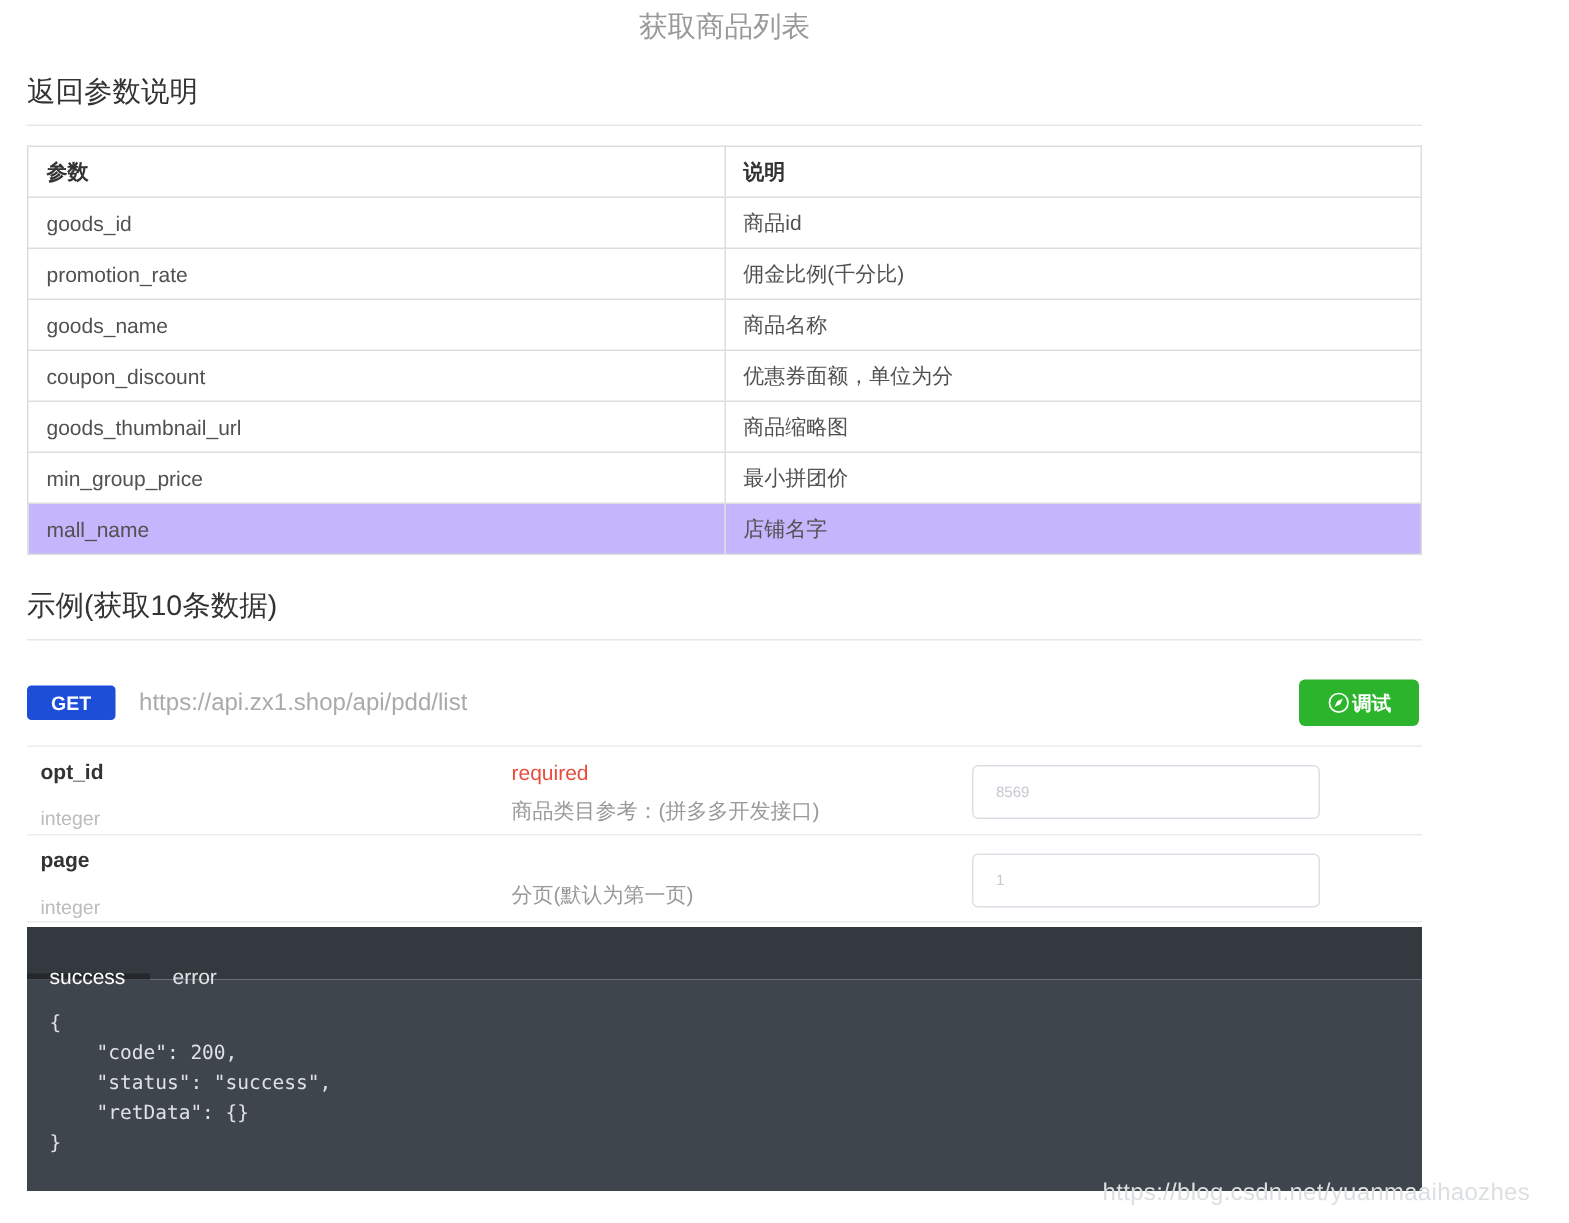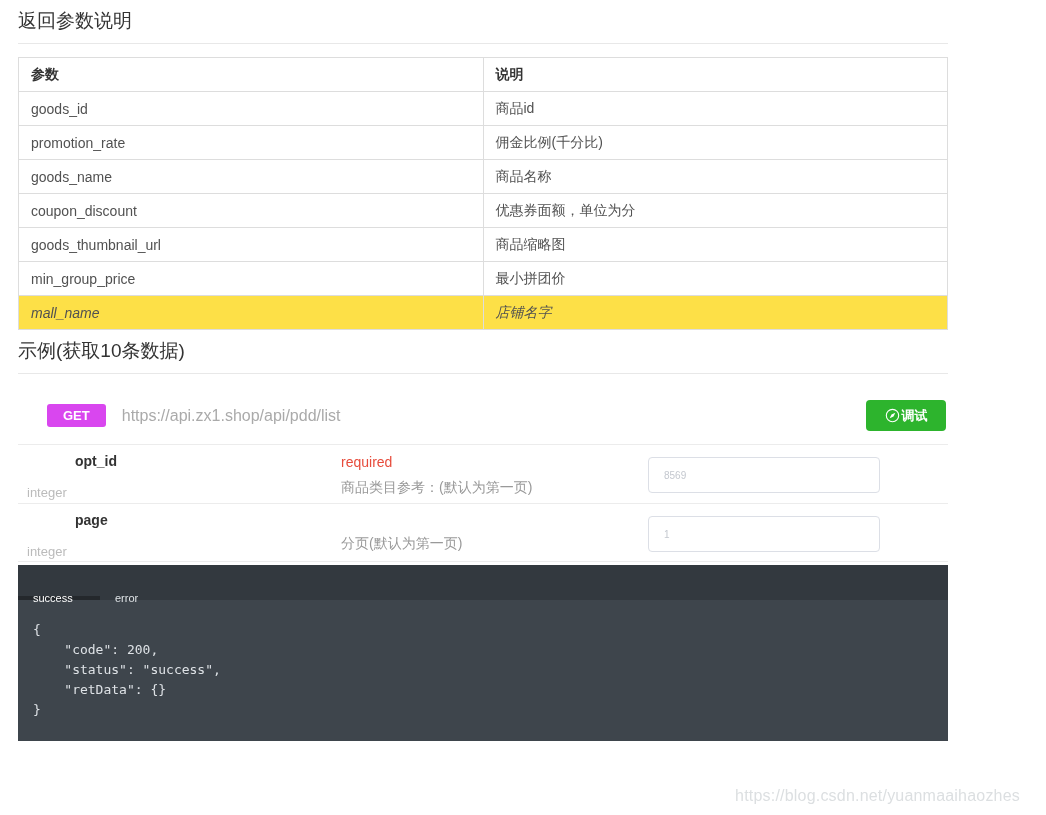--- a/index.html
+++ b/index.html
@@ -3,88 +3,89 @@
 <meta charset="utf-8">
 <style>
   * { box-sizing: border-box; }
   html,body { margin:0; padding:0; }
   body {
     width:1046px; height:815px; overflow:hidden; position:relative;
     background:#fff; font-family:"Liberation Sans","DejaVu Sans",sans-serif;
   }
   .container { margin-left:18px; width:930px; }
   .doc-title { padding-top:5px; text-align:center; font-size:19px; color:#999; height:27px; }
-  .sec-title { margin-top:8px; font-size:19px; color:#333; font-weight:400; height:24px; }
+  .sec-title { margin-top:21px; font-size:19px; color:#333; font-weight:400; height:24px; }
   .hline { margin-top:11px; border-top:1px solid #e8e8e8; height:0; }
 
   
   table.params { width:100%; border-collapse:collapse; margin-top:13px; table-layout:fixed; }
   table.params th, table.params td {
     border:1px solid #ddd; height:34px; padding:0 12px; font-size:14px; text-align:left;
   }
   table.params th { color:#333; font-weight:700; }
   table.params td { color:#515151; }
-  table.params tr.highlight td { background:#fde047;font-style:italic; }
+  table.params tr.highlight td { background:#c4b5fd; }
 
   
   .api-row { display:flex; align-items:center; padding:26px 0 13px; border-bottom:1px solid #ececec; }
   .get-badge {
-    display:inline-block; background:#d946ef; color:#fff; font-weight:700; font-size:13px;
-    border-radius:3px; padding:5px 16px; line-height:13px;margin-left:29px;
+    display:inline-block; background:#1d4ed8; color:#fff; font-weight:700; font-size:13px;
+    border-radius:3px; padding:5px 16px; line-height:13px;
   }
   .api-url { margin-left:16px; font-size:16px; color:#aaa; }
   .debug-btn {
     margin-left:auto; margin-right:2px; width:80px; height:31px; border:none; border-radius:4px;
     background:#2db42d; color:#fff; font-size:13px; font-weight:700; cursor:pointer;
     display:flex; align-items:center; justify-content:center; gap:2px;
     font-family:"Liberation Sans",sans-serif;
   }
   .debug-btn svg { display:block; }
 
   
   .param-row { display:flex; border-bottom:1px solid #ececec; padding:8px 0 0 9px; height:59px; }
   .param-row.second { height:58px; }
   .p-left { width:314px; }
-  .p-name { font-size:14px; font-weight:700; color:#333;margin-left:48px; }
+  .p-name { font-size:14px; font-weight:700; color:#333; }
   .p-type { font-size:13px; color:#bbb; margin-top:16px; }
   .p-mid { flex:1; padding-top:1px; }
   .p-req { font-size:14px; color:#e74c3c; }
   .p-desc { font-size:14px; color:#999; margin-top:9px; }
   .p-mid.centered { display:flex; align-items:flex-end; padding-bottom:8px; }
   .p-mid.centered .p-desc { margin-top:0; }
   .p-right { width:300px; padding:4px 10px 0 0; }
   .p-right input {
     width:232px; height:36px; border:1px solid #dcdfe6; border-radius:4px;
     padding:0 15px; font-size:10px; color:#606266; outline:none;
     font-family:"Liberation Sans",sans-serif;
   }
   .p-right input::placeholder { color:#c4c8cf; }
 
   
   .result-panel { margin-top:3px; width:930px; }
   .tabs { height:35px; background:#33393f; display:flex; }
-  .tab { display:flex; align-items:center; font-size:11px; cursor:pointer;margin-top:31px; }
+  .tab { display:flex; align-items:center; font-size:14px; cursor:pointer;margin-top:31px; }
   .tab.active { width:82px; padding-left:15px; background:#24282c; color:#fff; }
   .tab.inactive { padding:0 15px; color:#dfe3e6; }
   .code-area { height:141px; background:#3e454c; padding:20px 0 0 15px; overflow:hidden; }
   .code-area pre {
     margin:0; font-family:"DejaVu Sans Mono","Liberation Mono",monospace;
     font-size:13px; line-height:20px; color:#dee2e6; white-space:pre;
   }
 
   .watermark {
     position:absolute; right:26px; top:787px; font-size:16px; color:#dcdfe1;
     pointer-events:none; letter-spacing:0.2px;
   }
 </style>
 </head>
 <body>
 
 <div class="container">
 
+  <div class="doc-title">获取商品列表</div>
 
   <div class="sec-title">返回参数说明</div>
   <div class="hline"></div>
 
   <table class="params">
     <thead>
       <tr>
         <th>参数</th>
         <th>说明</th>
       </tr>
@@ -138,21 +139,21 @@
     </button>
   </div>
 
   <div class="param-row">
     <div class="p-left">
       <div class="p-name">opt_id</div>
       <div class="p-type">integer</div>
     </div>
     <div class="p-mid">
       <div class="p-req">required</div>
-      <div class="p-desc">商品类目参考：(默认为第一页)</div>
+      <div class="p-desc">商品类目参考：(拼多多开发接口)</div>
     </div>
     <div class="p-right">
       <input type="text" placeholder="8569" style="">
     </div>
   </div>
 
   <div class="param-row second">
     <div class="p-left">
       <div class="p-name">page</div>
       <div class="p-type">integer</div>

